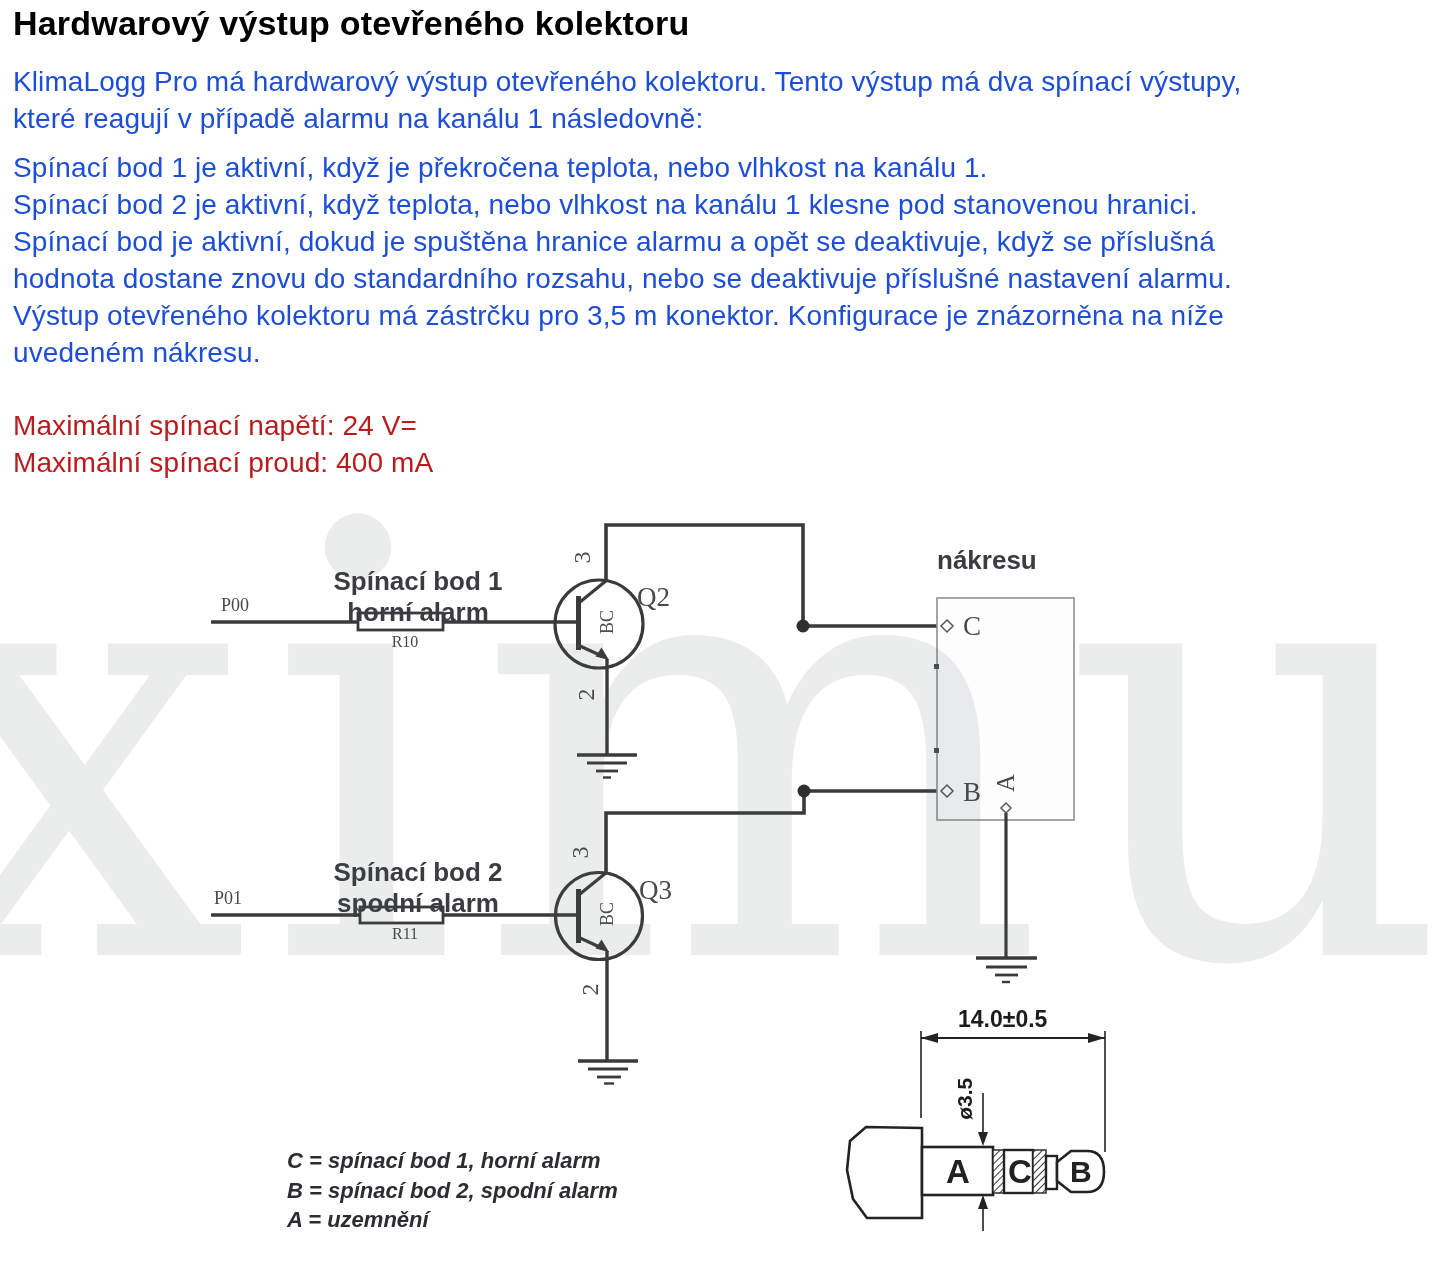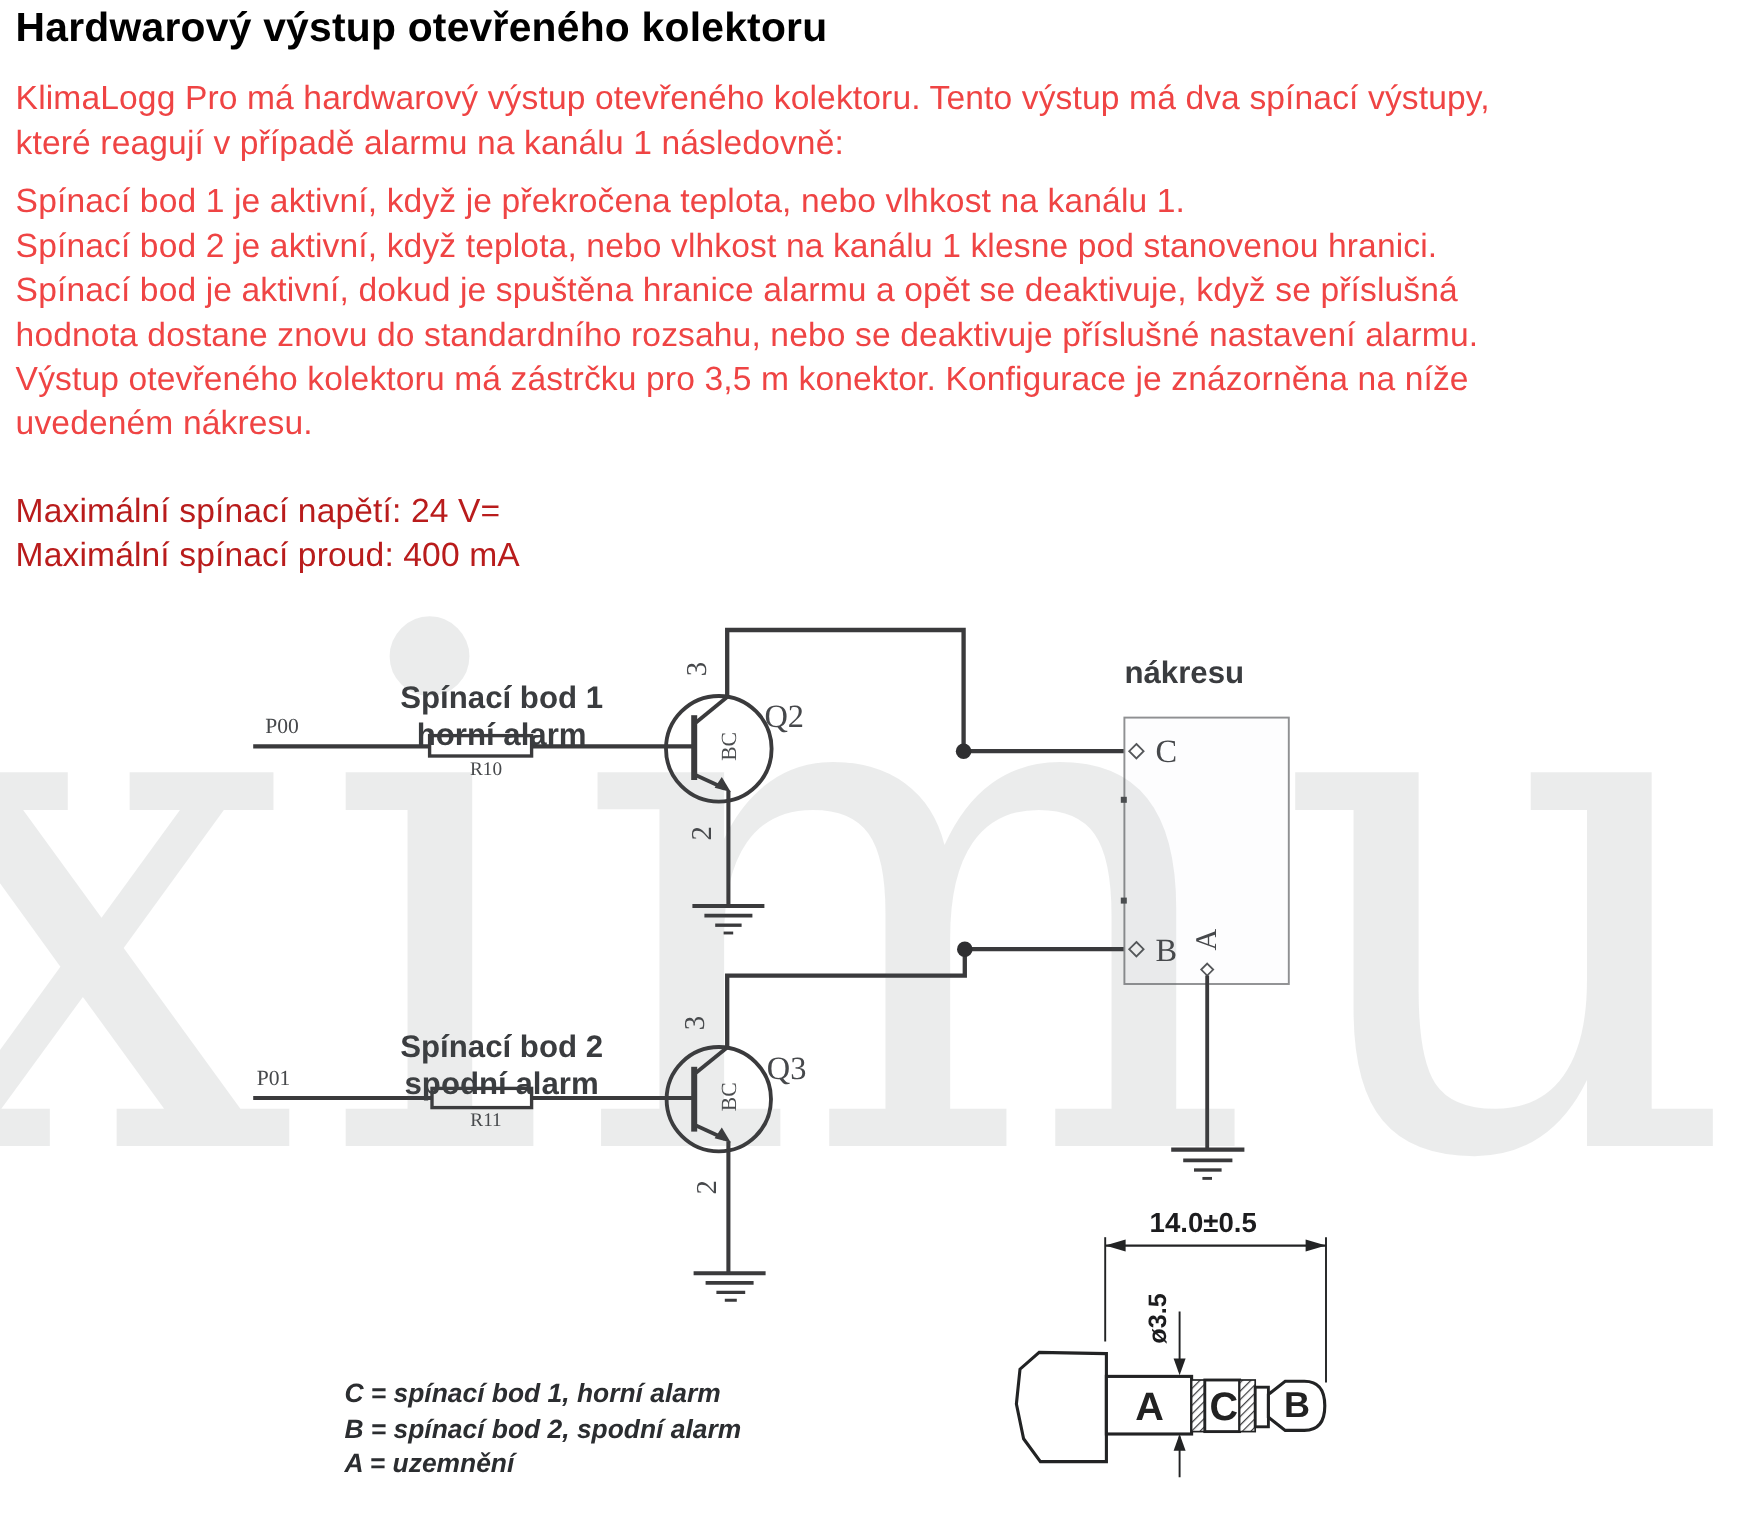--- a/index.html
+++ b/index.html
@@ -10,21 +10,21 @@
     font-family:"Liberation Sans", sans-serif;
     overflow:hidden;
   }
   .page-title{
     position:absolute;left:13px;top:4px;
     font-size:34px;font-weight:700;color:#000;
     letter-spacing:.2px;white-space:nowrap;margin:0;
   }
   .body-line{
     position:absolute;left:13px;
-    font-size:28px;line-height:36.8px;color:#ef4444;
+    font-size:28px;line-height:36.8px;color:#1d4ed8;
     white-space:nowrap;letter-spacing:.1px;
   }
   .spec-line{color:#b91c1c;}
   
   .diagram{position:absolute;inset:0;}
   .diagram svg{position:absolute;left:0;top:0;z-index:10;}
   .lbl{
     position:absolute;z-index:20;
     font-size:26px;font-weight:600;color:#3a3c3f;
     line-height:1.12;white-space:nowrap;

